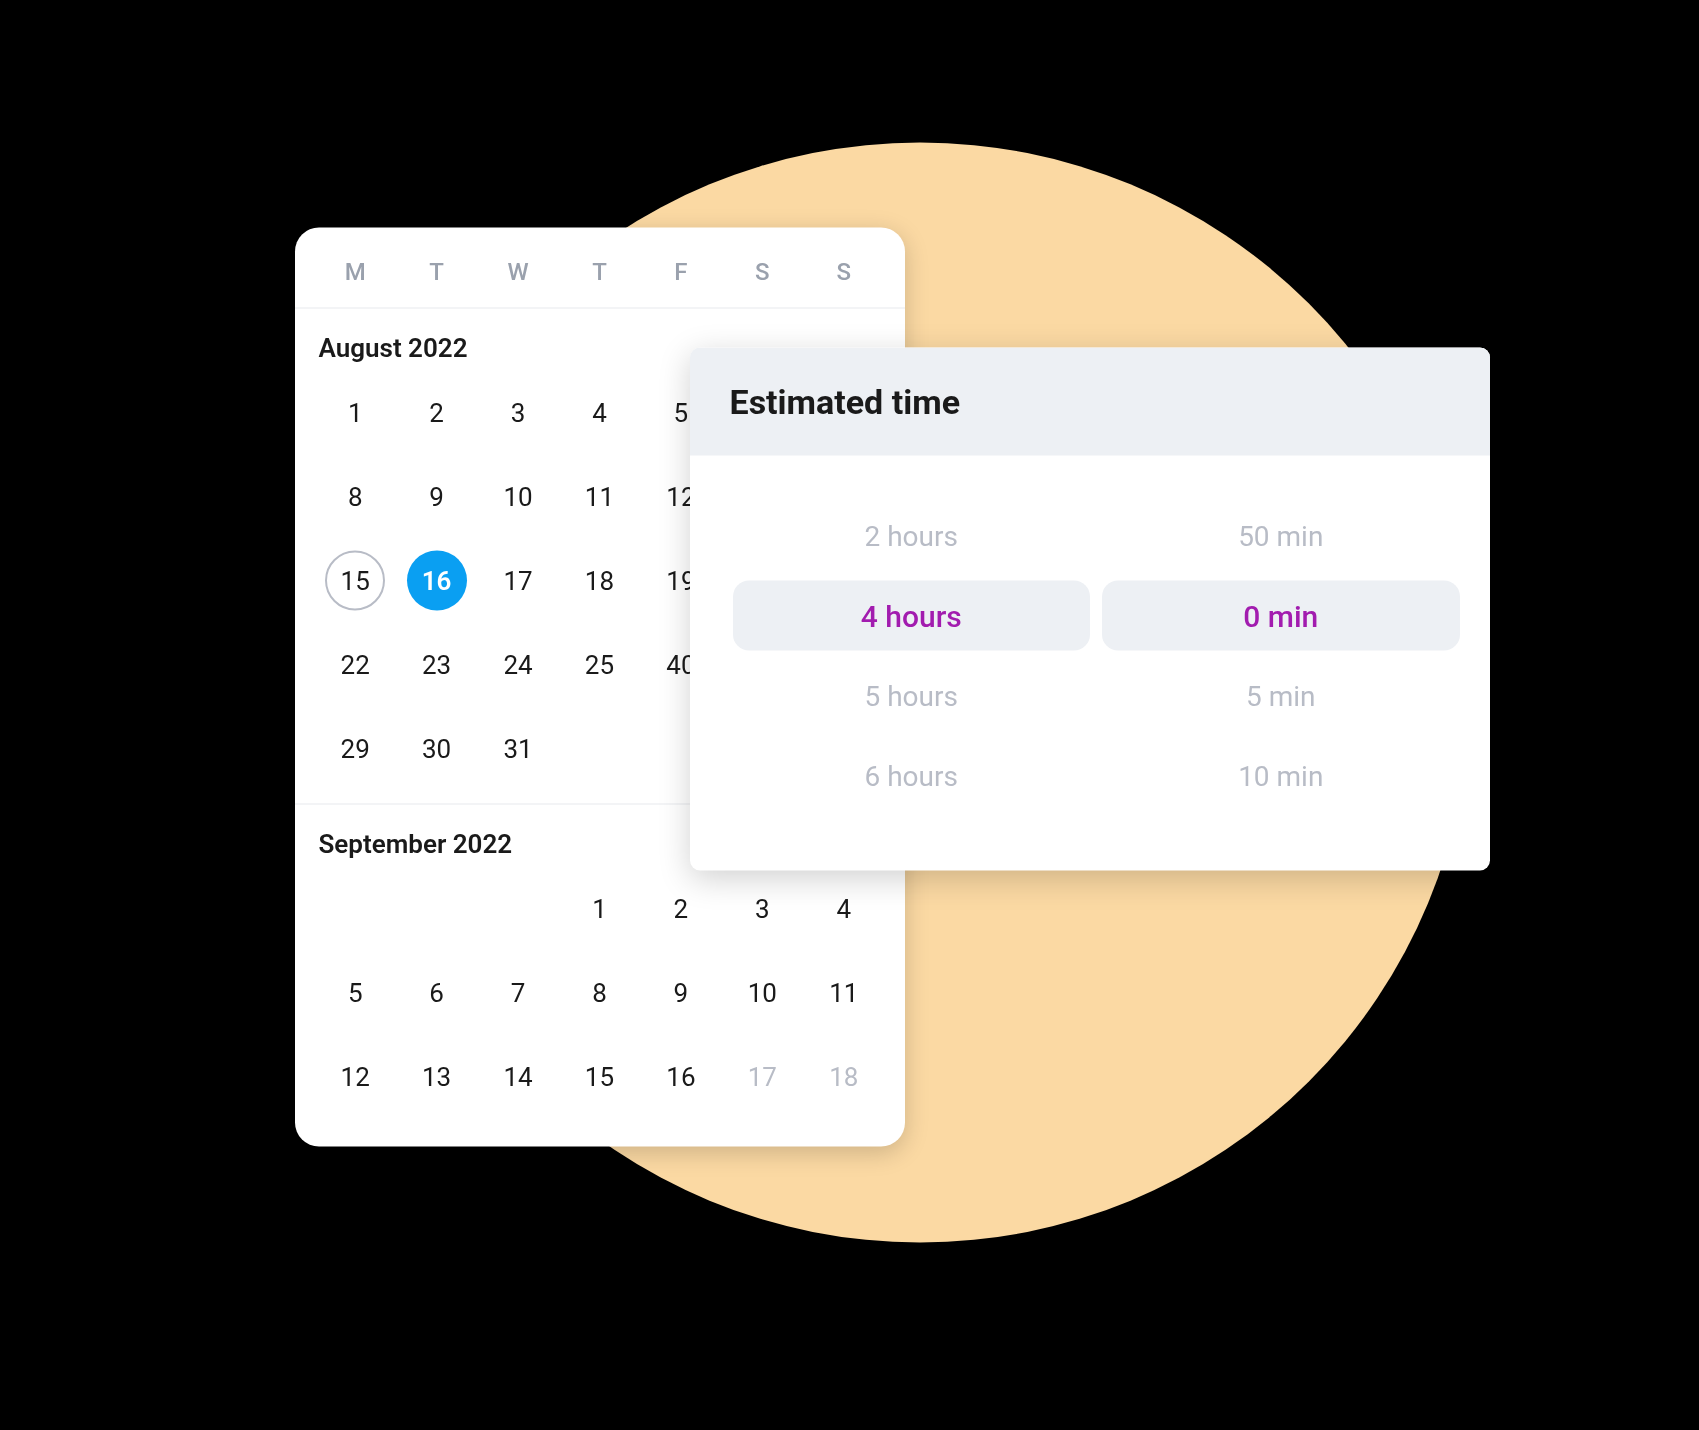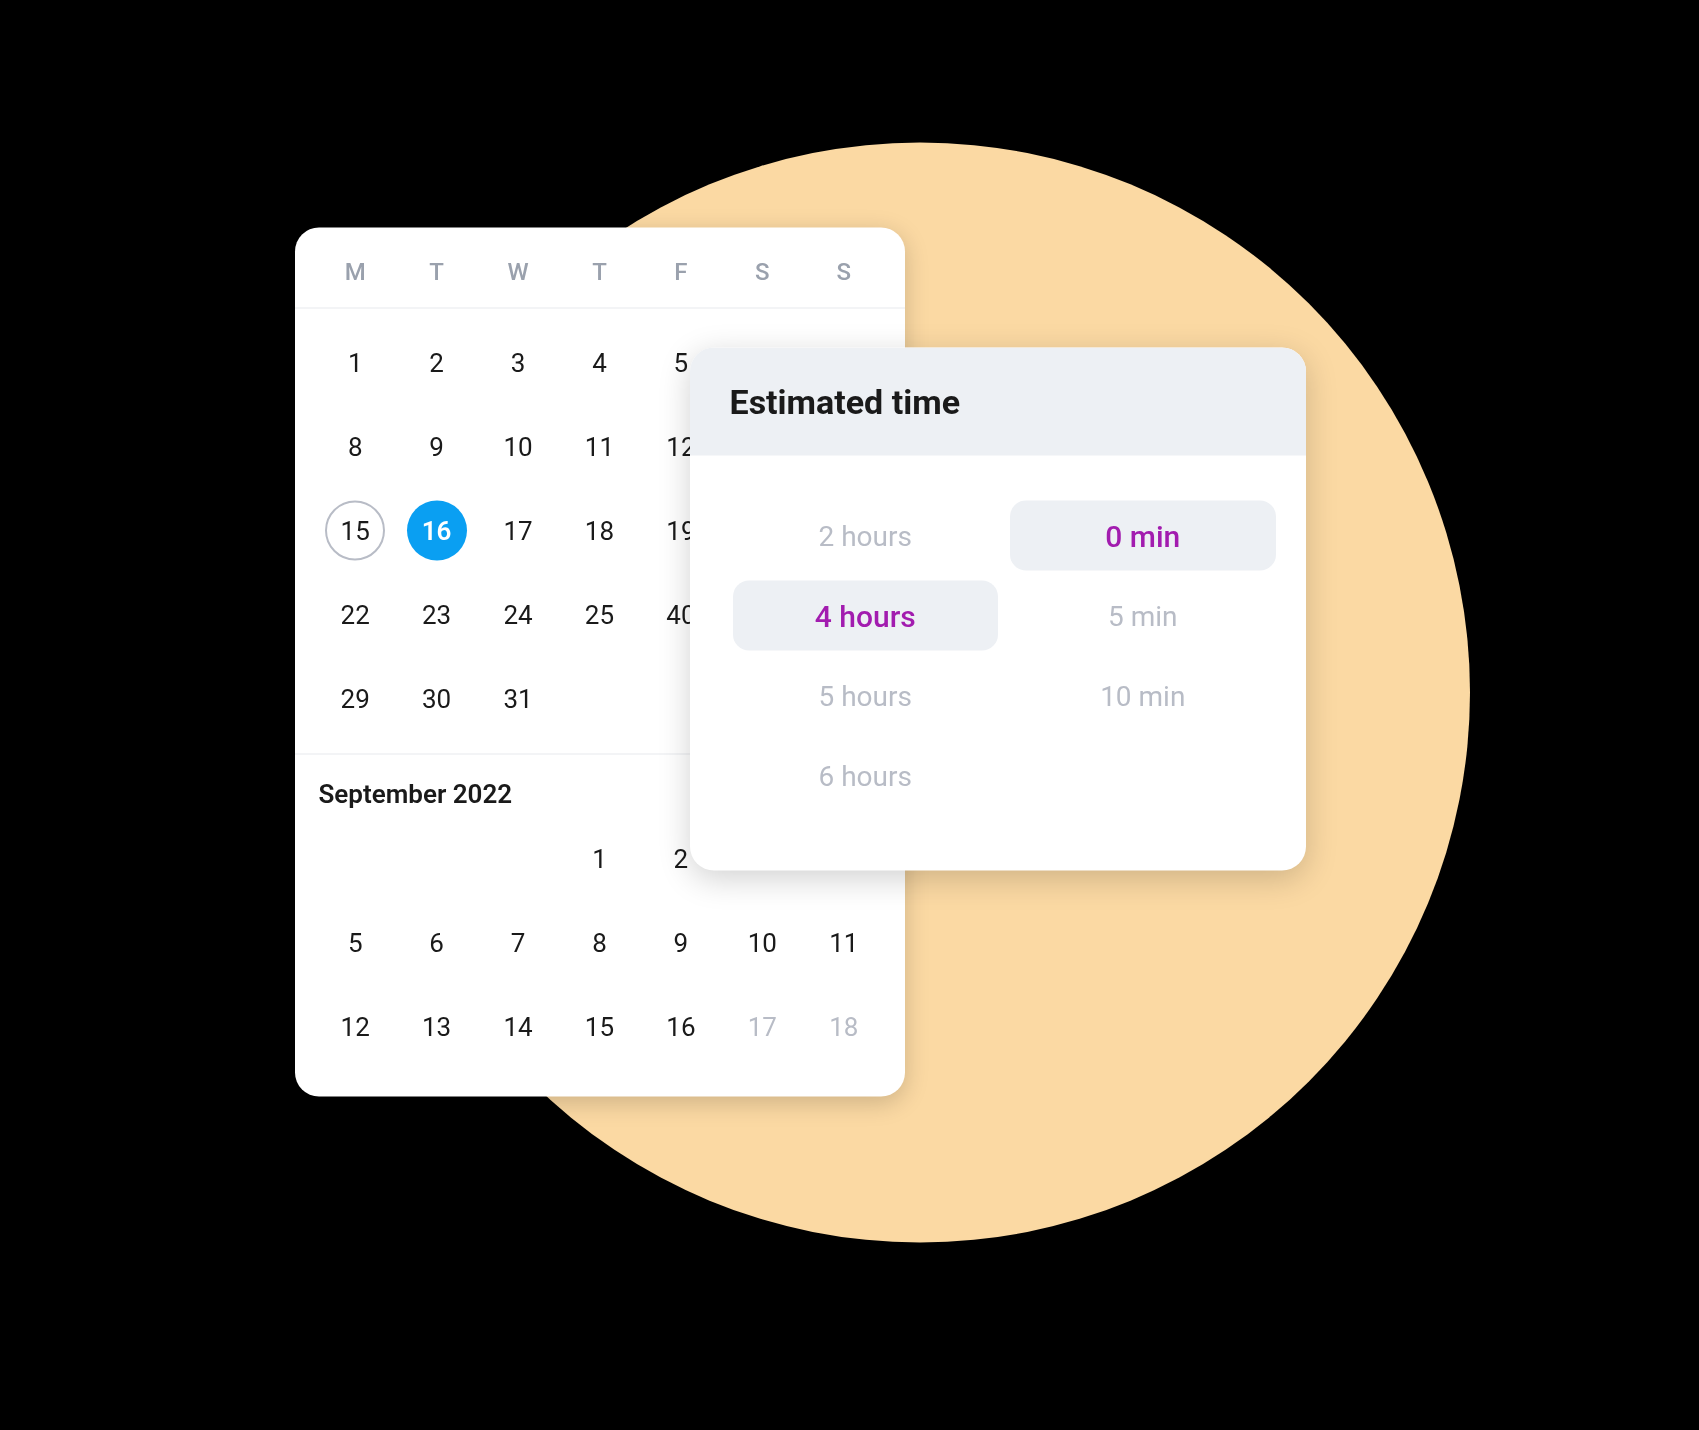--- a/index.html
+++ b/index.html
@@ -105,23 +105,23 @@
   }
   .month-divider {
     height: 1px;
     background: #e7e9ee;
     margin: 15px 0 0 0;
   }
   .time-card {
     position: absolute;
     left: 480px;
     top: 175px;
-    width: 616px;
+    width: 800px;
     background: #fff;
-    border-radius: 24px;
+    border-radius: 10px;
     z-index: 3;
     box-shadow: 0 8px 32px rgba(0,0,0,0.18);
     overflow: hidden;
   }
   .time-header {
     background: #edf0f4;
     padding: 34px 40px;
   }
   .time-header h2 {
     font-size: 34px;
@@ -169,20 +169,21 @@
       <span>M</span>
       <span>T</span>
       <span>W</span>
       <span>T</span>
       <span>F</span>
       <span>S</span>
       <span>S</span>
     </div>
 
     <div class="month-block">
+      <div class="month-title">August 2022</div>
       <div class="days-grid" id="month-grid-0">
           <div class="day-cell">1</div>
           <div class="day-cell">2</div>
           <div class="day-cell">3</div>
           <div class="day-cell">4</div>
           <div class="day-cell">5</div>
           <div class="day-cell">6</div>
           <div class="day-cell">7</div>
           <div class="day-cell">8</div>
           <div class="day-cell">9</div>
@@ -246,19 +247,20 @@
       <h2>Estimated time</h2>
     </div>
     <div class="pickers">
       <div class="picker-col" id="hours-col">
           <div class="picker-item">2 hours</div>
           <div class="picker-item active">4 hours</div>
           <div class="picker-item">5 hours</div>
           <div class="picker-item">6 hours</div>
         </div>
       <div class="picker-col" id="minutes-col">
+          <div class="picker-item">50 min</div>
           <div class="picker-item active">0 min</div>
           <div class="picker-item">5 min</div>
           <div class="picker-item">10 min</div>
         </div>
     </div>
   </div>
 </div>
 
 </body></html>

